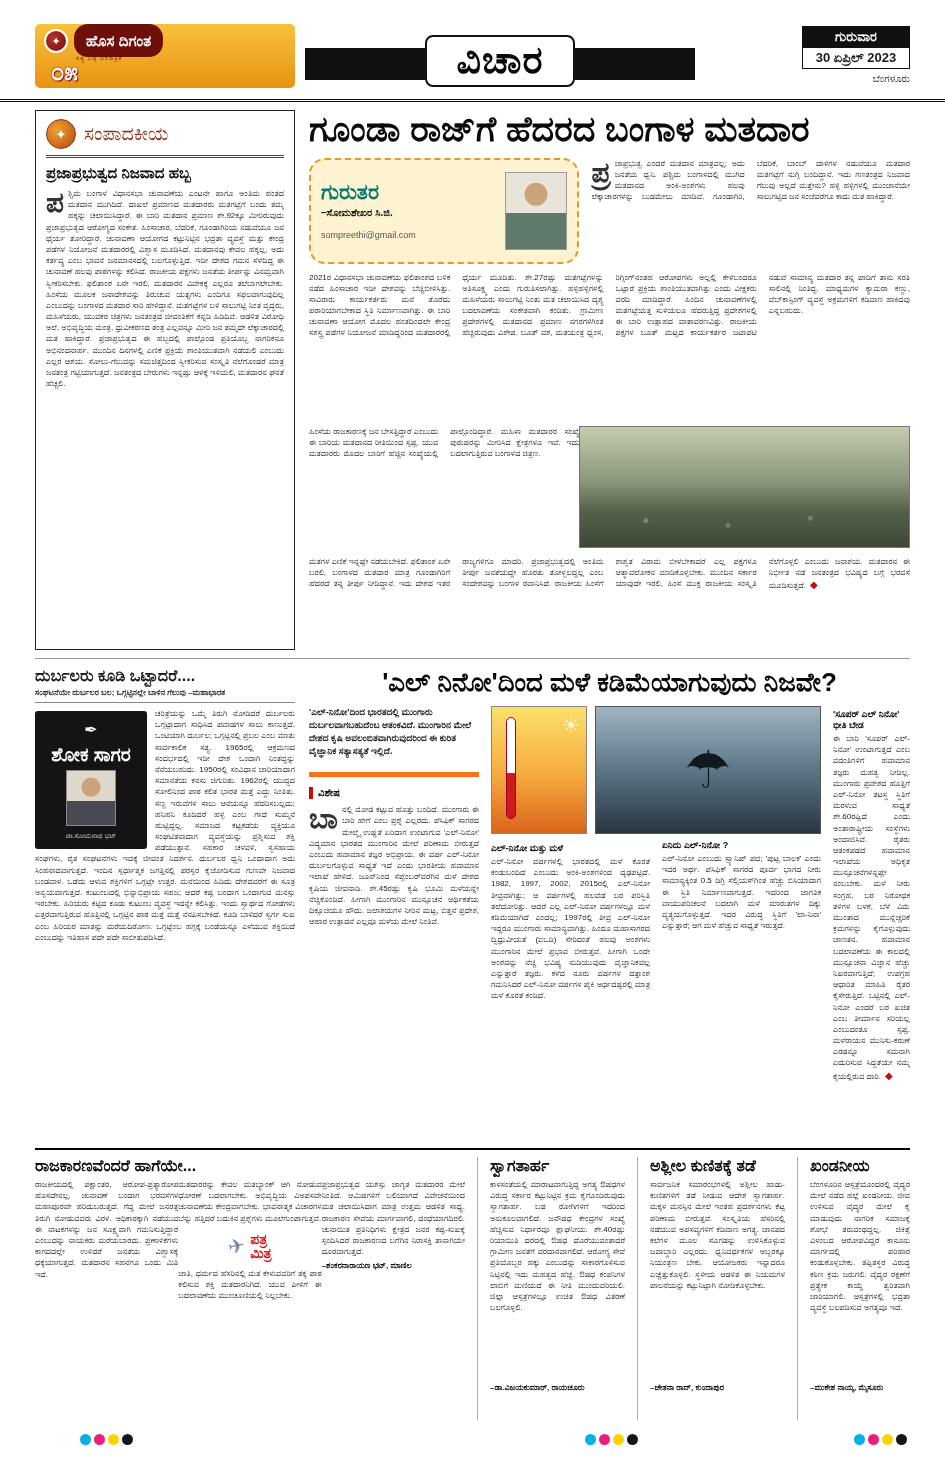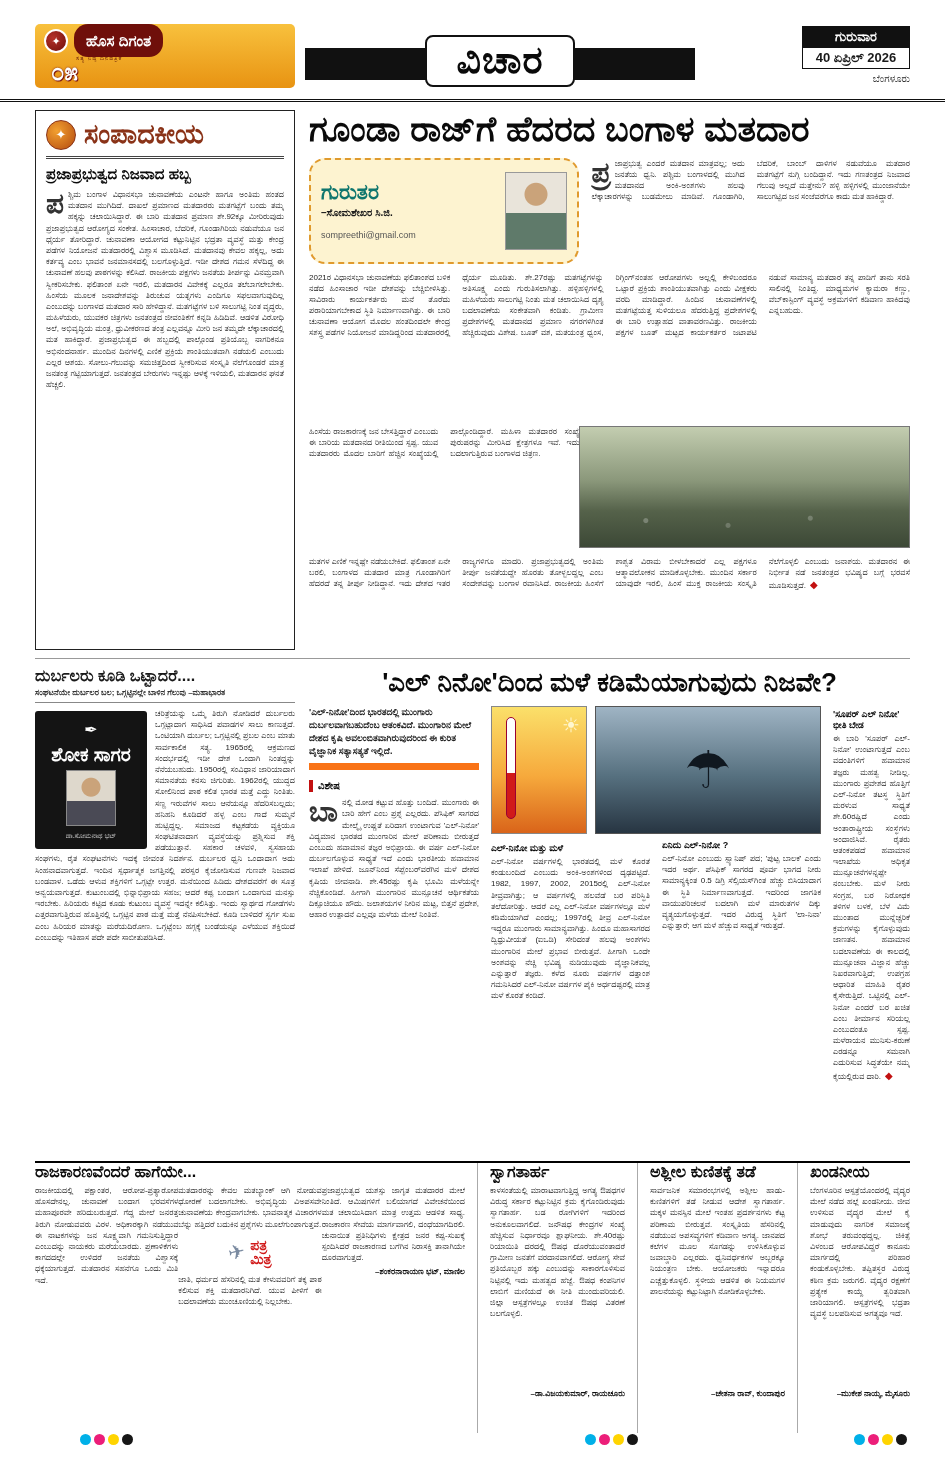--- a/index.html
+++ b/index.html
@@ -21,28 +21,28 @@
   .mast-right{position:absolute;right:35px;top:26px;width:108px;text-align:center}
   .day{background:#111;color:#fff;font-size:13px;font-weight:bold;padding:3px 4px}
   .date{border:1px solid #111;border-top:none;font-size:13px;font-weight:bold;padding:2px 4px;background:#fff}
   .city{font-size:10px;margin-top:4px;text-align:right;color:#222}
 
   
   .content{padding:8px 35px 0}
   .bt{font-size:8px;line-height:1.4;text-align:justify;color:#222;overflow:hidden}
   .dropcap{float:left;font-size:28px;line-height:.9;font-weight:bold;margin:2px 4px 0 0;color:#333}
   .end-mark{color:#c21010;font-size:10px;margin-left:4px}
-  .sig{font-size:8px;font-weight:bold;text-align:right;margin-top:4px;color:#111}
+  .sig{font-size:8px;font-weight:bold;margin-top:4px;color:#111}
 
   
   .top-section{display:grid;grid-template-columns:260px 1fr;gap:14px;height:540px}
   .editorial{border:1.5px solid #222;padding:8px 10px;height:100%;overflow:hidden}
   .ed-head{display:flex;align-items:center;gap:8px;border-bottom:3px double #444;padding-bottom:6px;margin-bottom:6px}
   .ed-logo{width:30px;height:30px;border-radius:50%;background:radial-gradient(circle at 35% 35%,#f2a030,#b34a10);border:1px solid #8a3318;color:#fff;font-size:13px;display:flex;align-items:center;justify-content:center}
-  .ed-title{font-size:27px;font-weight:700;color:#8a3318}
+  .ed-title{font-size:19px;font-weight:400;color:#8a3318}
   .ed-headline{font-size:15px;font-weight:800;margin:2px 0 6px;color:#0a0a0a}
   .ed-body{height:438px}
 
   .lead-headline{font-size:35px;font-weight:800;line-height:1.1;margin:0 0 9px;color:#0a0a0a}
   .rowA{display:flex;gap:12px;height:106px;margin-bottom:8px}
   .byline-card{width:45%;background:#fdf3d0;border:2px dashed #e09a2d;border-radius:16px;padding:7px 10px;display:flex;gap:10px;align-items:center}
   .bc-left{flex:1}
   .kicker{color:#0f766e;font-size:21px;font-weight:800;line-height:1}
   .author{font-size:10px;font-weight:bold;margin-top:5px}
   .email{font-size:9px;color:#555;margin-top:11px}
@@ -68,32 +68,32 @@
   .quill{font-size:16px;color:#fff}
   .shoka-title{font-size:19px;font-weight:800;line-height:1.15;margin:3px 0}
   .columnist-photo{width:50px;height:56px;margin:4px auto;border:1px solid #888;background:radial-gradient(circle at 50% 30%,#caa37a 9px,transparent 10px),linear-gradient(180deg,#ded8cc 55%,#4a4a55 55%)}
   .columnist-name{font-size:7px;color:#ddd}
   .durbala-body{height:420px}
 
   .elnino{overflow:hidden;height:100%}
   .elnino h2{font-size:26px;font-weight:800;text-align:center;margin:0 0 8px;color:#0a0a0a}
   .elnino-body{display:grid;grid-template-columns:170px 330px 1fr;gap:12px;height:424px}
   .en-c1{overflow:hidden}
-  .en-standfirst{font-size:9px;font-weight:bold;line-height:1.45;border-bottom:7px solid #f97316;padding-bottom:5px;margin-bottom:5px;color:#222}
+  .en-standfirst{font-size:9px;font-weight:bold;line-height:1.45;border-bottom:5px solid #f97316;padding-bottom:14px;margin-bottom:5px;color:#222}
   .vishesha{display:inline-block;border-left:4px solid #c21010;padding-left:5px;font-size:10px;font-weight:800;margin-bottom:5px;color:#111}
   .img-row{display:flex;gap:8px;height:128px;margin-bottom:6px}
   .thermo-photo{width:96px;border:1px solid #888;background:linear-gradient(180deg,#fbe06a 0%,#f6a93c 55%,#d9641a 100%);position:relative;display:flex;align-items:flex-start;justify-content:flex-end;padding:6px;font-size:20px;color:#fff7d0}
   .thermo-photo::after{content:"";position:absolute;left:14px;top:10px;width:8px;height:100px;background:linear-gradient(180deg,#fff 55%,#d11a1a 55%);border:1px solid #903;border-radius:6px}
   .umbrella-photo{flex:1;border:1px solid #555;background:linear-gradient(180deg,#9fb4c4 0%,#56707f 55%,#273542 100%);display:flex;align-items:center;justify-content:center;font-size:52px;color:#101820}
   .en-c2text{columns:2;column-gap:12px;height:282px;overflow:hidden}
   .subhead{font-size:9px;font-weight:800;margin:3px 0 2px;color:#0a0a0a}
   .en-c3{overflow:hidden}
 
   
-  .bottom-section{border-top:2px solid #000;margin-top:24px;display:grid;grid-template-columns:430px 148px 148px 1fr;gap:12px;height:272px}
+  .bottom-section{border-top:2px solid #000;margin-top:11px;padding-top:7px;display:grid;grid-template-columns:430px 148px 148px 1fr;gap:12px;height:272px}
   .bottom-section>div+div{border-left:1px solid #aaa;padding-left:12px}
   .bsec h3{font-size:16px;font-weight:800;margin-bottom:4px;color:#0a0a0a}
   .letters-cols{display:flex;height:232px}
   .lcol{flex:1;overflow:hidden}
   .patra{display:flex;align-items:center;gap:5px;margin:8px 0;justify-content:center}
   .plane{font-size:20px;color:#7a8aa0;transform:rotate(-12deg)}
   .patra-txt{color:#d11a1a;font-weight:800;font-size:14px;line-height:1}
   .bsec .bt{height:200px}
   .letters .bt{height:auto}
 
@@ -121,21 +121,21 @@
       <span class="tagline">ಸತ್ಯ ನಿಷ್ಠ ದಿನಪತ್ರಿಕೆ</span>
       <div class="page-no">೦೫</div>
     </div>
     <div class="title-band">
       <div class="title-notch">
         <div class="section-title">ವಿಚಾರ</div>
       </div>
     </div>
     <div class="mast-right">
       <div class="day">ಗುರುವಾರ</div>
-      <div class="date">40 ಏಪ್ರಿಲ್ 2026</div>
+      <div class="date">30 ಏಪ್ರಿಲ್ 2023</div>
       <div class="city">ಬೆಂಗಳೂರು</div>
     </div>
   </div>
 
   <div class="content">
 
     <div class="top-section">
       <div class="editorial">
         <div class="ed-head">
           <div class="ed-logo">

